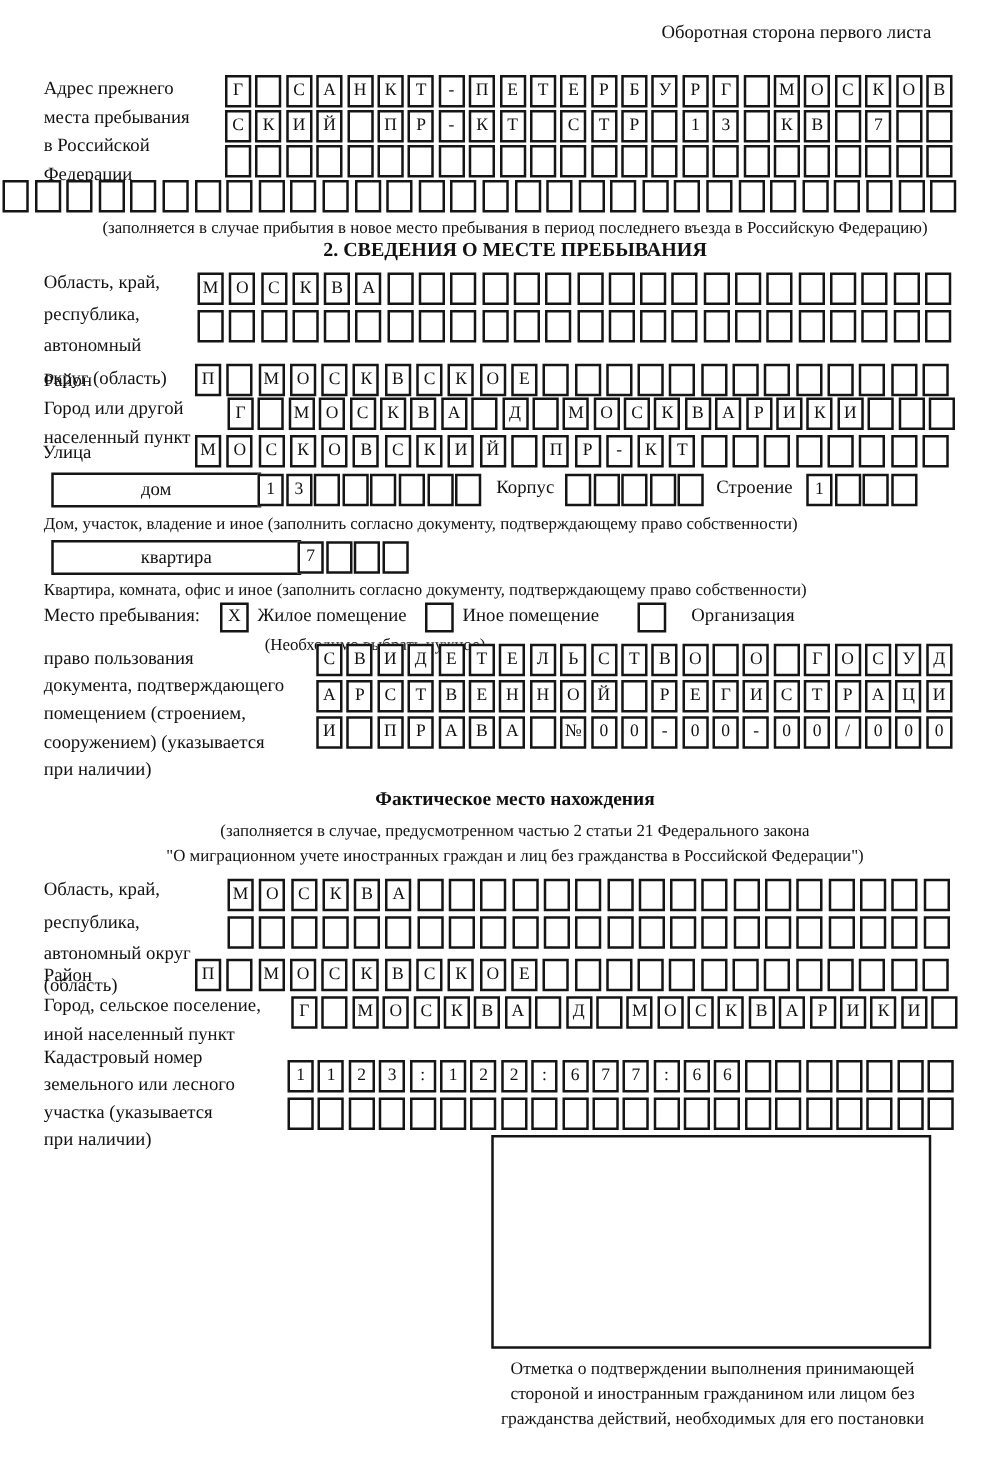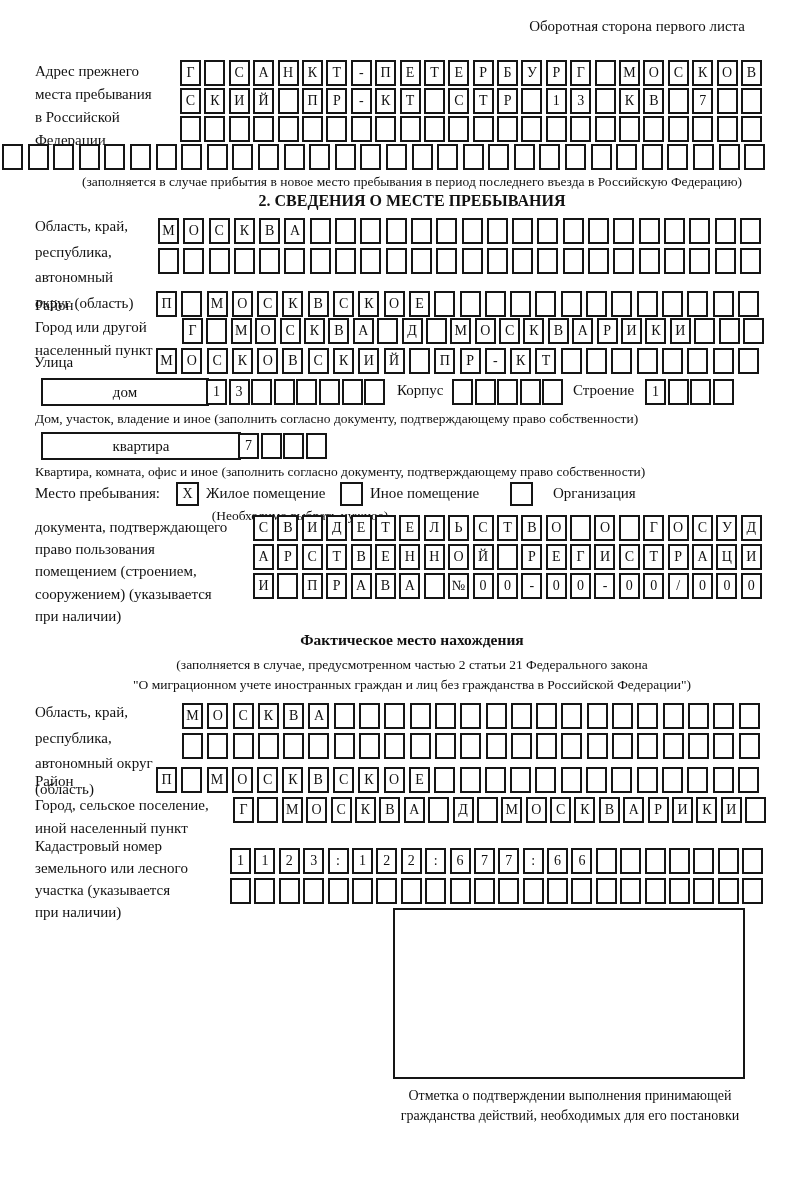--- a/index.html
+++ b/index.html
@@ -353,22 +353,22 @@
 <div class="abs inl" style="left:35px; top:485px;">Место пребывания:</div>
 <div class="chk" style="left:176px; top:482px;">X</div>
 <div class="abs inl" style="left:206px; top:485px;text-align:right;">Жилое помещение</div>
 <div class="chk" style="left:340px; top:482px;"></div>
 <div class="abs inl" style="left:370px; top:485px;">Иное помещение</div>
 <div class="chk" style="left:510px; top:482px;"></div>
 <div class="abs inl" style="left:553px; top:485px;">Организация</div>
 <div class="abs note" style="left:100px; top:508px; width:400px; text-align:center;">(Необходимо выбрать нужное)</div>
 
 <div class="abs" style="left:35px; top:516px; font-size:15px; line-height:22.2px;">
+  <div>право пользования</div>
   <div>документа, подтверждающего</div>
-  <div>право пользования</div>
   <div>помещением (строением,</div>
   <div>сооружением) (указывается</div>
   <div>при наличии)</div>
 </div>
 <div class="row gA" style="left:253px; top:515px;">
     <span class="cell">С</span>
     <span class="cell">В</span>
     <span class="cell">И</span>
     <span class="cell">Д</span>
     <span class="cell">Е</span>
@@ -605,14 +605,15 @@
     <span class="cell"></span>
     <span class="cell"></span>
     <span class="cell"></span>
     <span class="cell"></span>
     <span class="cell"></span>
   </div>
 
 <div class="stampbox" style="left:393px; top:908px; width:352px; height:171px;"></div>
 <div class="abs" style="left:360px; top:1086px; width:420px; text-align:center; font-size:14px; line-height:20px;">
   <div>Отметка о подтверждении выполнения принимающей</div>
+  <div>стороной и иностранным гражданином или лицом без</div>
   <div>гражданства действий, необходимых для его постановки</div>
 </div>
 
 </body></html>

